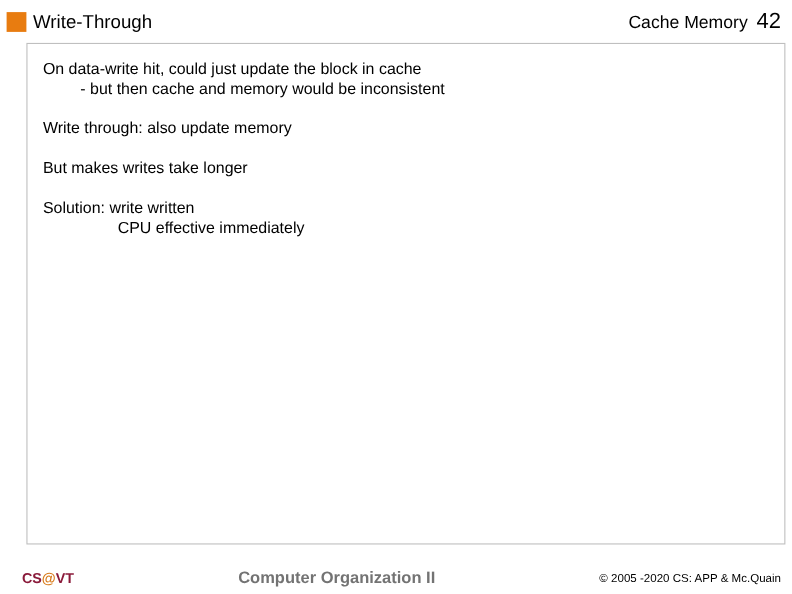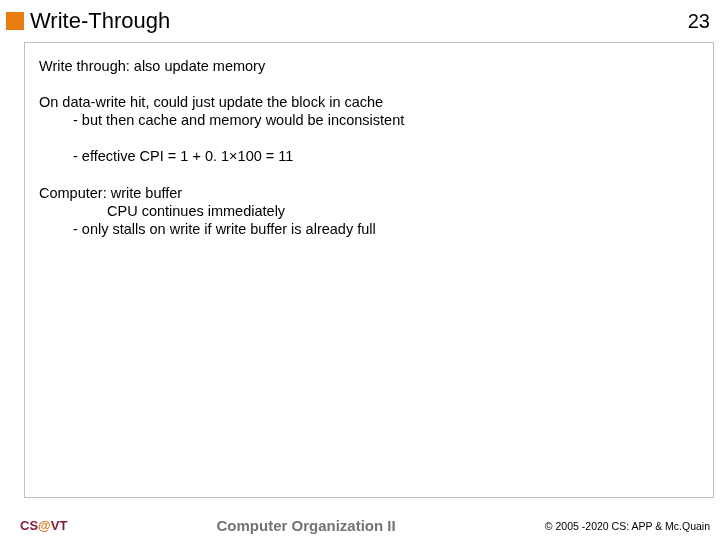--- a/index.html
+++ b/index.html
@@ -22,21 +22,21 @@
     align-items: center;
     gap: 6px;
   }
   .sq {
     width: 18px;
     height: 18px;
     display: inline-block;
   }
   .sq.orange { background: #e87c10; }
   .title {
-    font-size: 22px;
+    font-size: 17px;
     font-weight: normal;
     color: #000;
   }
   .header-right {
     display: flex;
     align-items: baseline;
     gap: 8px;
   }
   .topic {
     font-size: 16px;
@@ -90,42 +90,42 @@
 </style>
 </head>
 <body>
 
 <div class="header">
   <div class="header-left">
     <span class="sq orange"></span>
     <span class="title">Write-Through</span>
   </div>
   <div class="header-right">
-    <span class="pagenum">23</span>
+    <span class="topic">Cache Memory</span>
+    <span class="pagenum">42</span>
   </div>
 </div>
 
 <div class="content">
-  <div class="para">
-    <div>Write through: also update memory</div>
-  </div>
-
   <div class="para">
     <div>On data-write hit, could just update the block in cache</div>
     <div class="ind1">-  but then cache and memory would be inconsistent</div>
   </div>
 
   <div class="para">
-    <div class="ind1">-  effective CPI = 1 + 0. 1×100 = 11</div>
+    <div>Write through: also update memory</div>
   </div>
 
   <div class="para">
-    <div>Computer: write buffer</div>
-    <div class="ind2">CPU continues immediately</div>
-    <div class="ind1">-  only stalls on write if write buffer is already full</div>
+    <div>But makes writes take longer</div>
+  </div>
+
+  <div class="para">
+    <div>Solution: write written</div>
+    <div class="ind2">CPU effective immediately</div>
   </div>
 </div>
 
 <div class="footer">
   <div class="footer-left">
     <span class="cs">CS</span><span class="at">@</span><span class="vt">VT</span>
   </div>
   <div class="footer-center">Computer Organization II</div>
   <div class="footer-right">© 2005 -2020 CS: APP &amp; Mc.Quain</div>
 </div>

